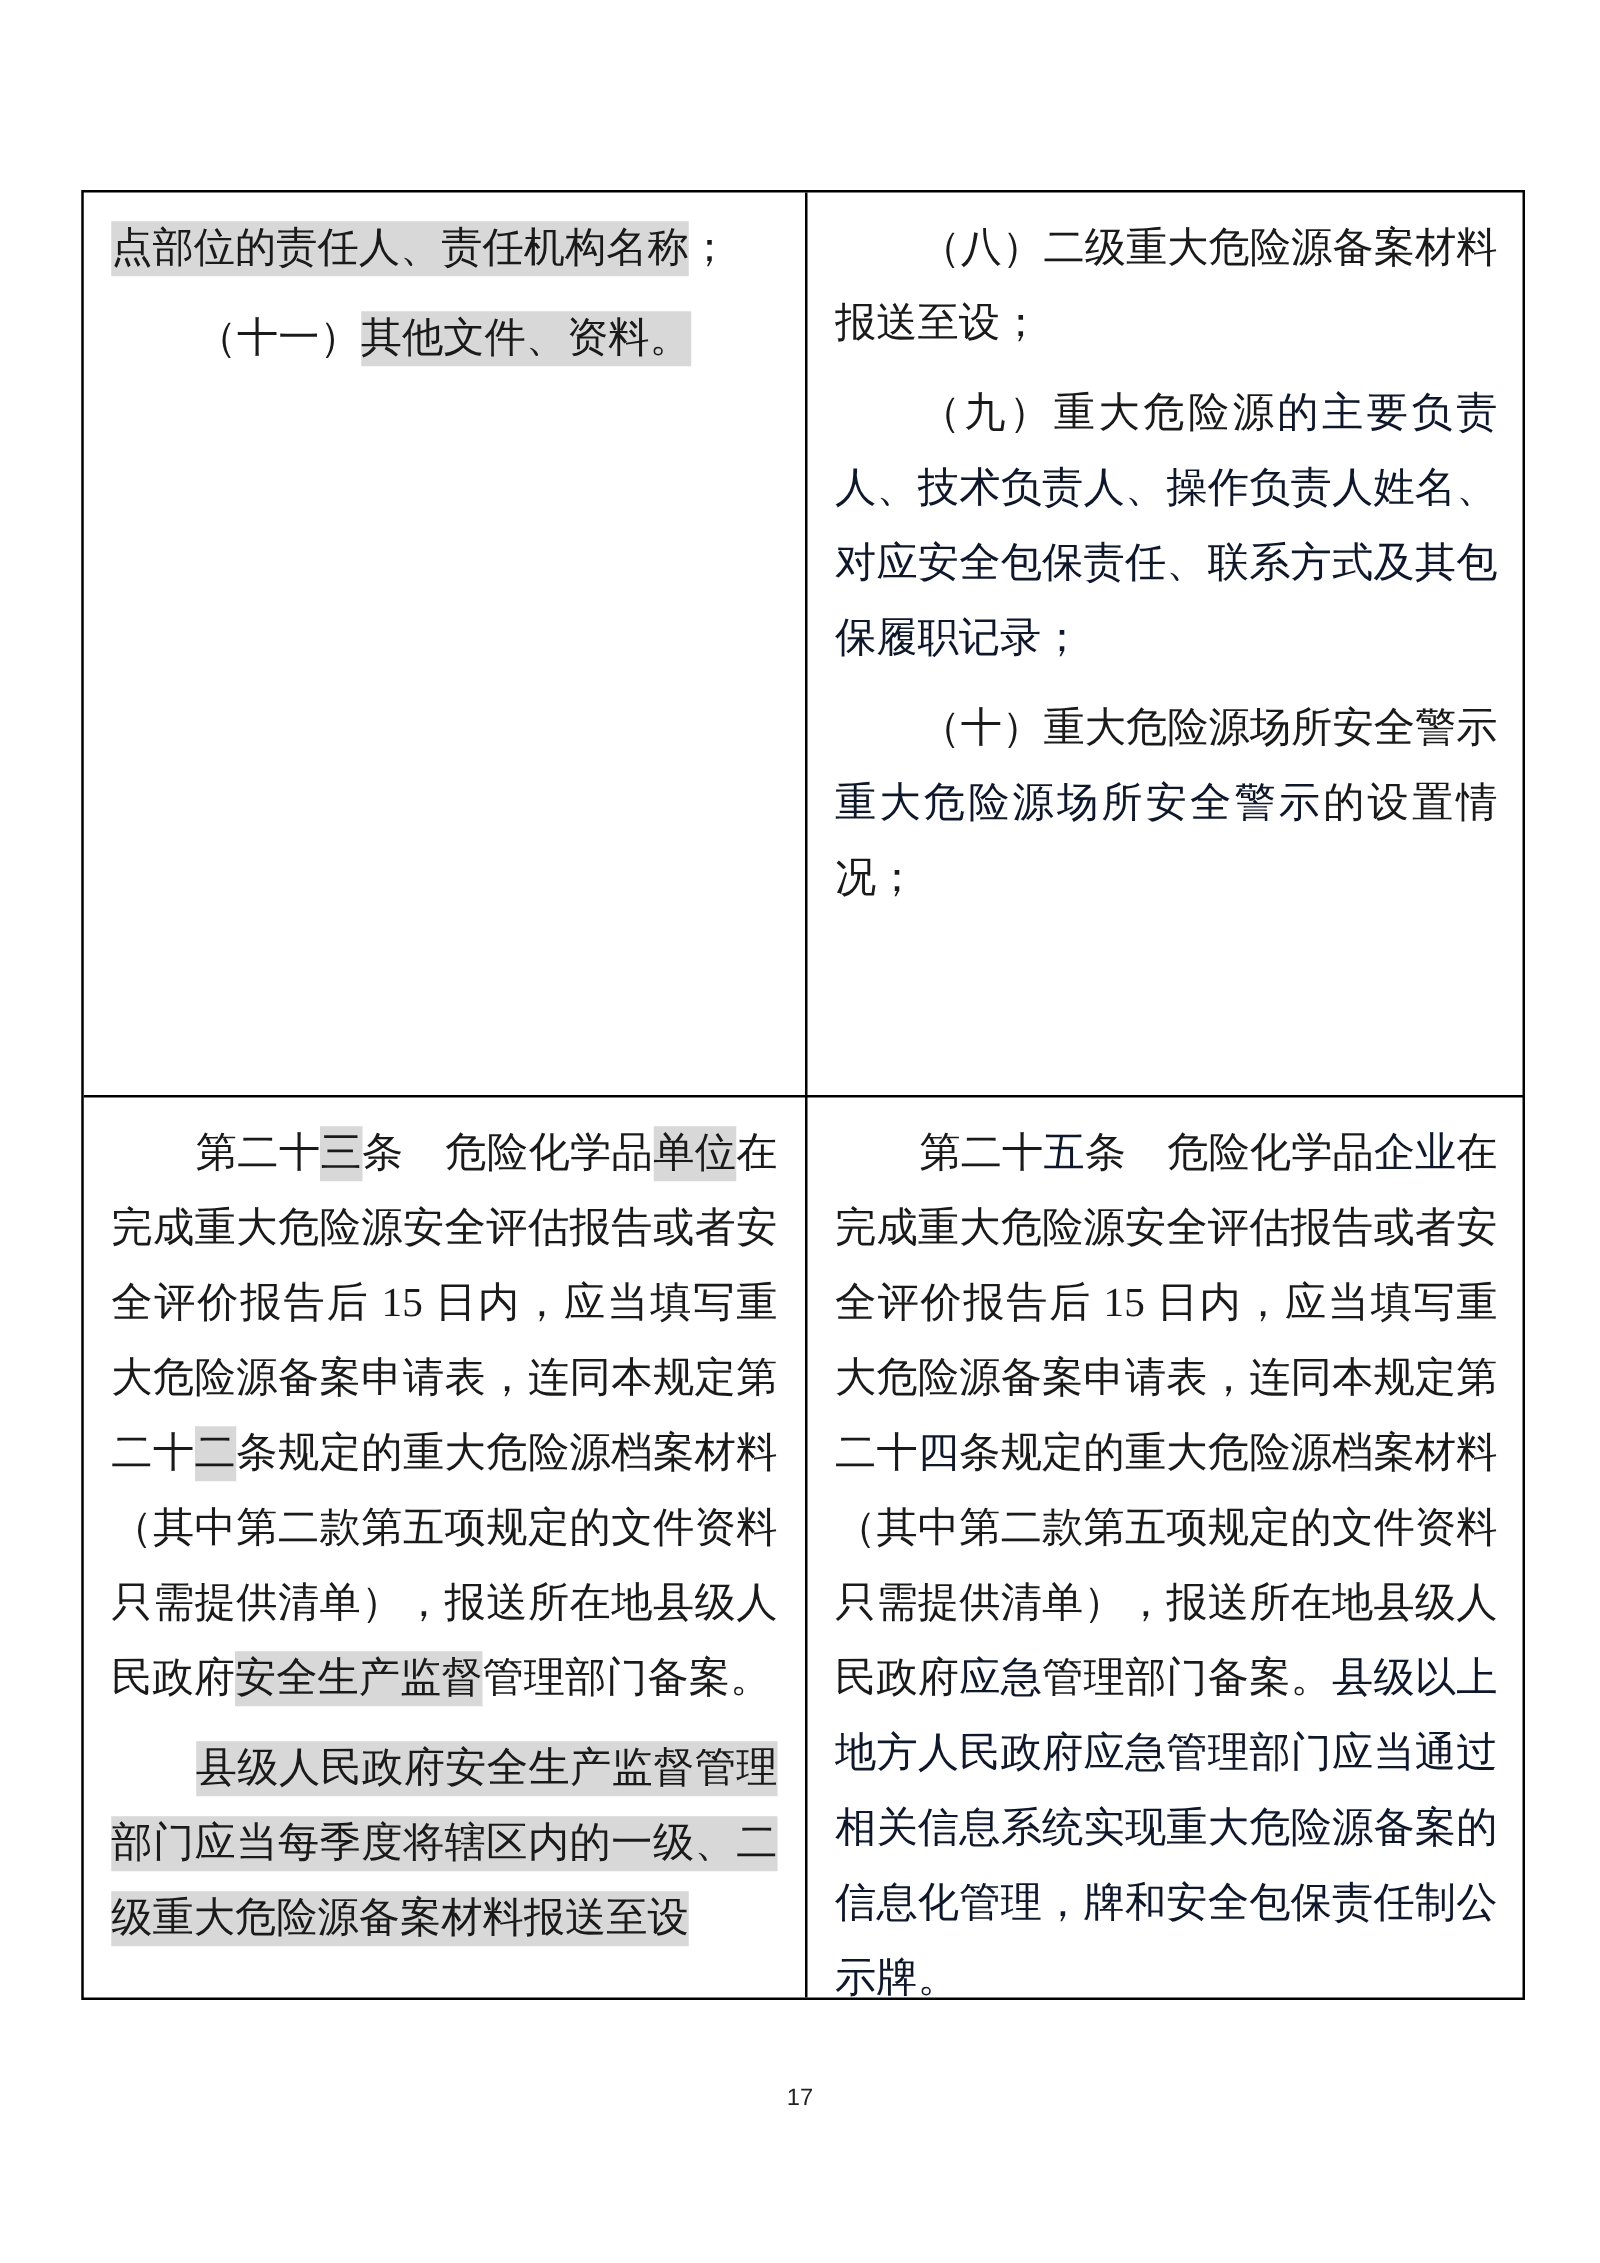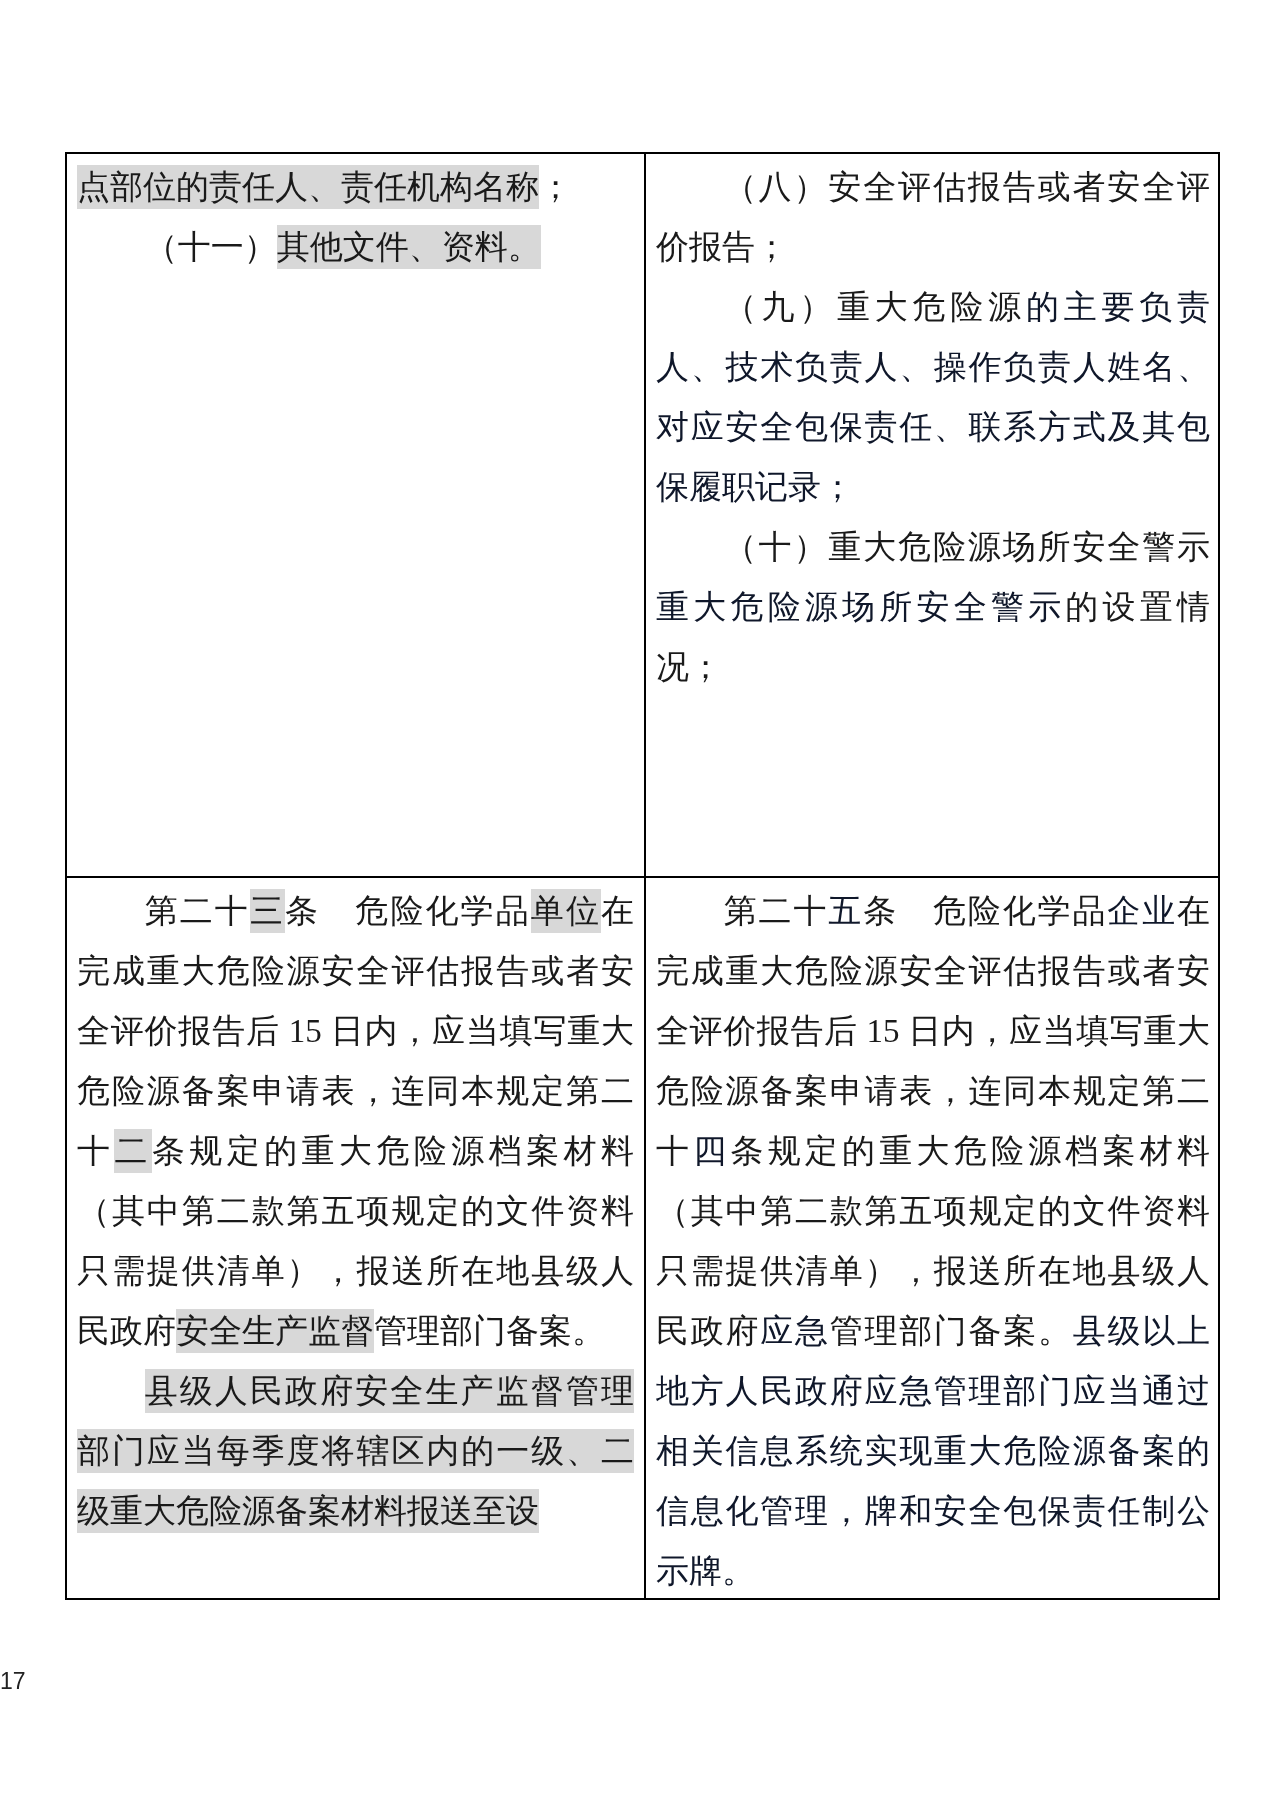--- a/index.html
+++ b/index.html
@@ -27,53 +27,54 @@
     box-sizing: border-box;
     padding: 3px 10px 0 10px;
     overflow: hidden;
     font-size: 33px;
     line-height: 60px;
   }
   .cell.right-col { border-left: 2px solid #000; }
   .cell.row2 { border-top: 2px solid #000; }
 
   .para {
-    margin: 0;
+    margin: 12px;
     text-align: justify;
     text-justify: inter-character;
     word-break: break-all;
   }
   .para.ind { text-indent: 2.05em; }
 
   .hl { background-color: var(--hl-color, #d8d8d8); padding: 4px 0; }
   .b  { font-weight: 400; color: #0f172a; }
 
   .page-number {
     position: absolute;
     left: 0; right: 0;
     top: 1668px;
+    text-align: center;
     font-family: "Liberation Sans", "DejaVu Sans", sans-serif;
-    font-size: 23px;
+    font-size: 19px;
     color: #222;
   }
 </style>
 </head>
 <body>
 
 <div class="doc-page">
 
   <div class="cmp-table">
 
     <div class="cell left-col row1">
       <p class="para"><span class="hl">点部位的责任人、责任机构名称</span><span>；</span></p>
       <p class="para ind"><span>（十一）</span><span class="hl">其他文件、资料。</span></p>
     </div>
 
     <div class="cell right-col row1">
-      <p class="para ind"><span>（八）安全评估报告或者安全评价报告；</span></p>
+      <p class="para ind"><span>（八）二级重大危险源备案材料报送至设；</span></p>
       <p class="para ind"><span>（九）重大危险源</span><span class="b">的主要负责人、技术负责人、操作负责人姓名、对应安全包保责任、联系方式及其包保履职记录；</span></p>
       <p class="para ind"><span>（十）重大危险源场所安全警示</span><span class="b">重大危险源场所安全警示</span><span>的设置情况；</span></p>
     </div>
 
     <div class="cell left-col row2">
       <p class="para ind"><span>第二十</span><span class="hl">三</span><span>条　危险化学品</span><span class="hl">单位</span><span>在完成重大危险源安全评估报告或者安全评价报告后 15 日内，应当填写重大危险源备案申请表，连同本规定第二十</span><span class="hl">二</span><span>条规定的重大危险源档案材料（其中第二款第五项规定的文件资料只需提供清单），报送所在地县级人民政府</span><span class="hl">安全生产监督</span><span>管理部门备案。</span></p>
       <p class="para ind"><span class="hl">县级人民政府安全生产监督管理部门应当每季度将辖区内的一级、二级重大危险源备案材料报送至设</span></p>
     </div>
 
     <div class="cell right-col row2">

